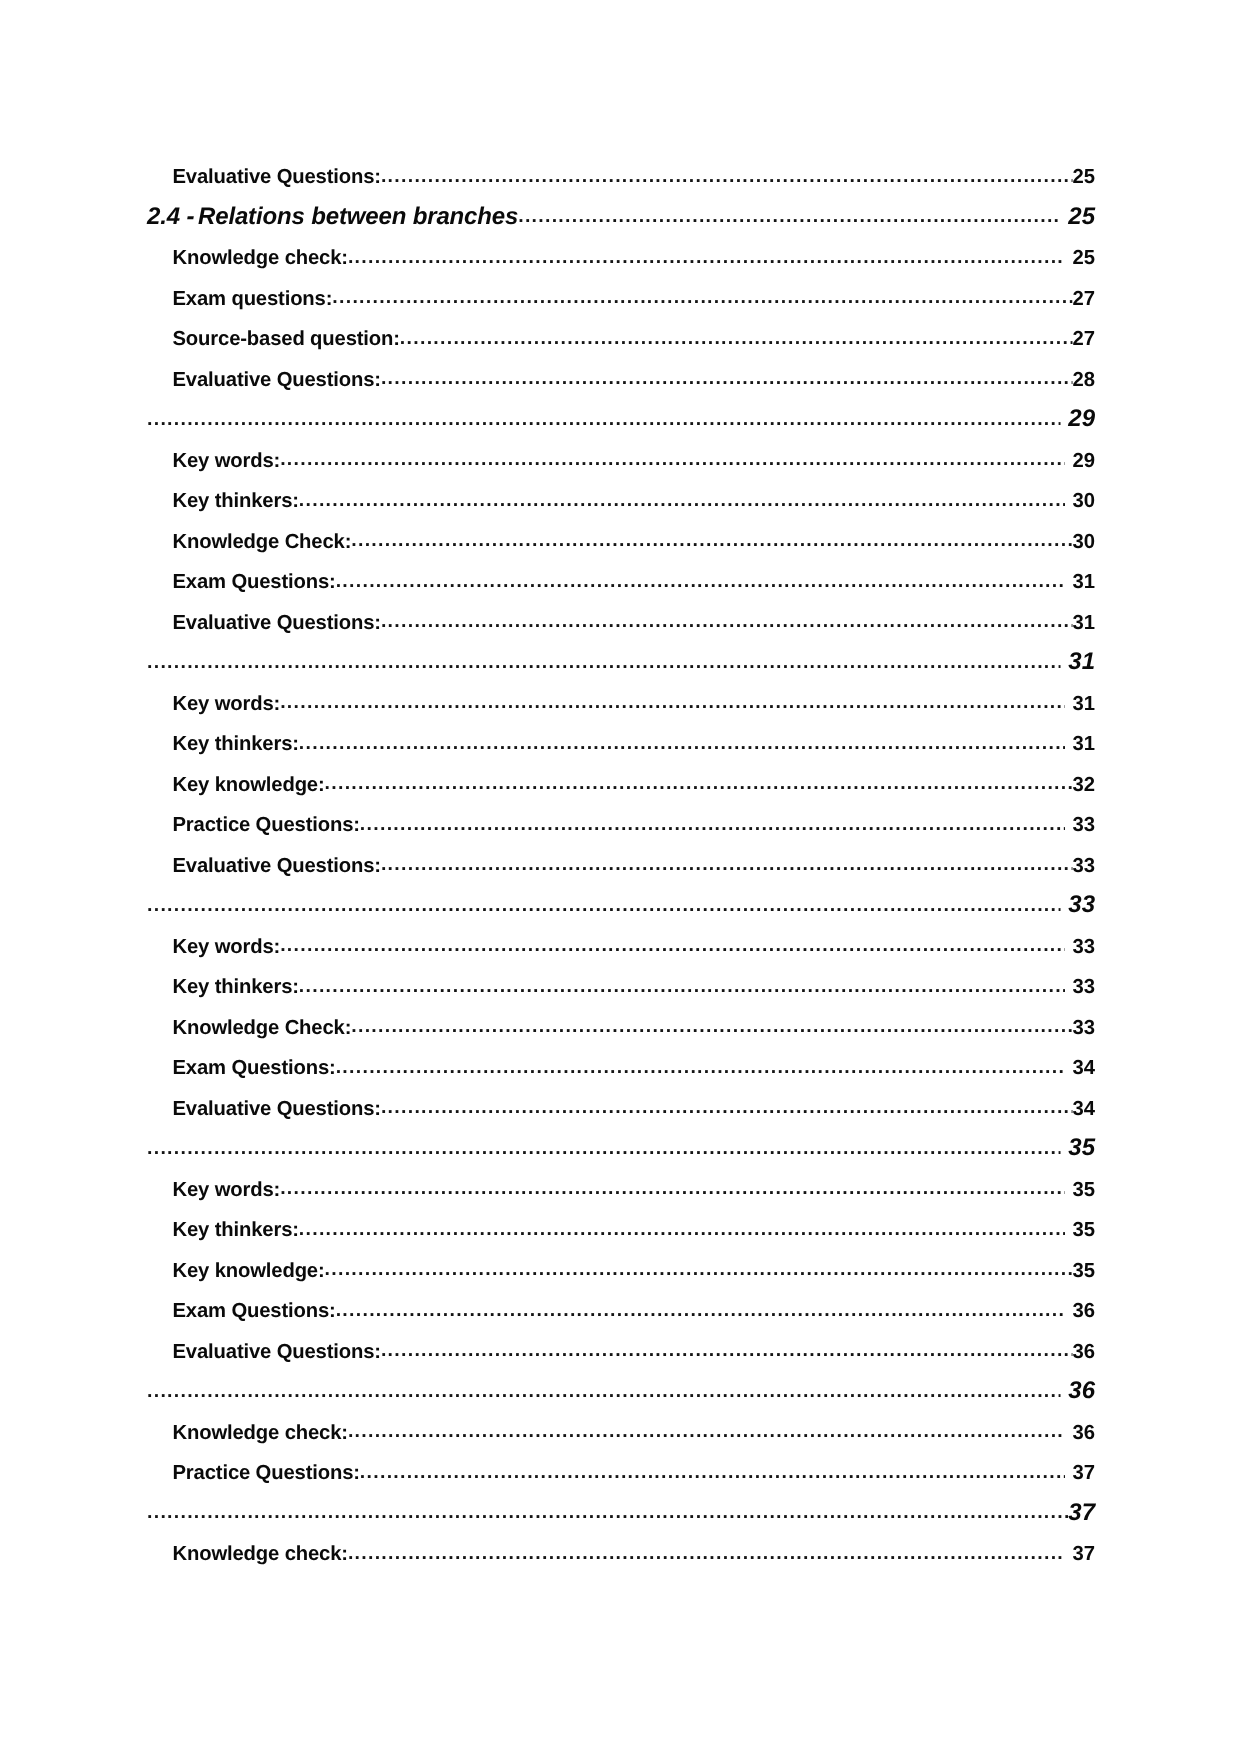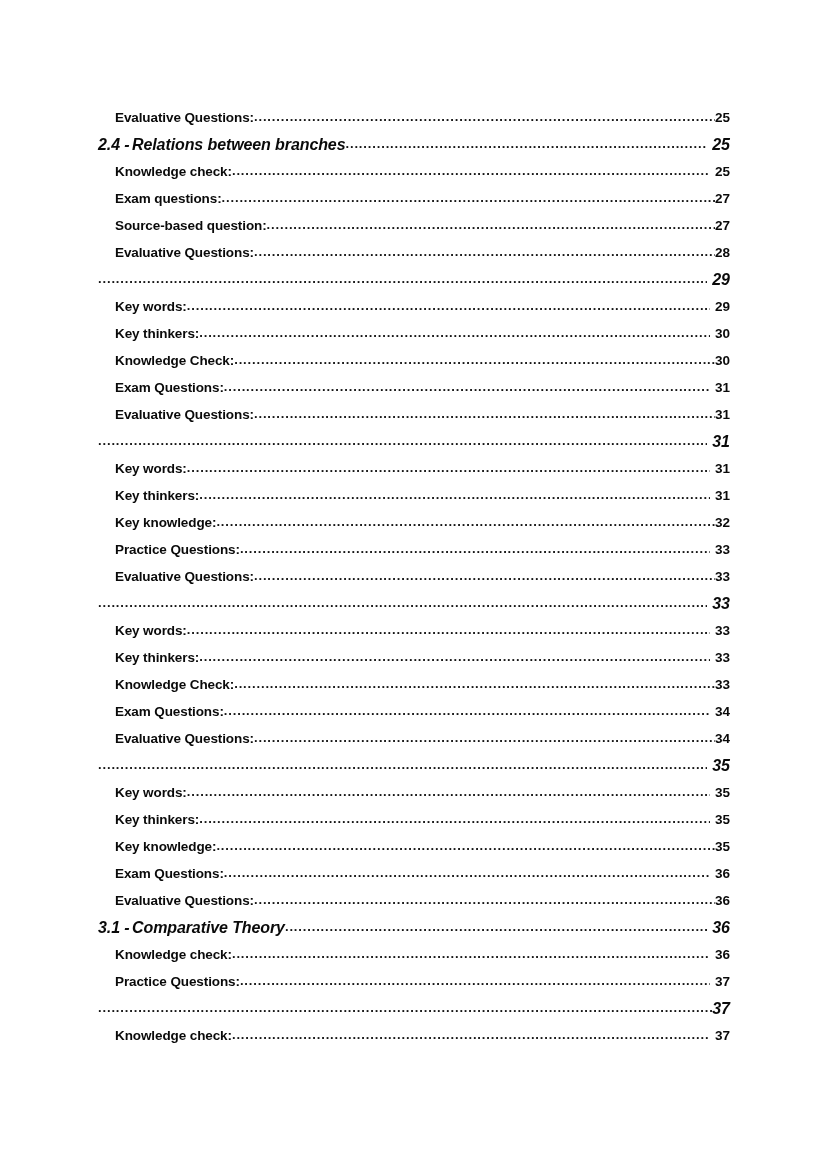--- a/index.html
+++ b/index.html
@@ -249,21 +249,20 @@
         <span class="toc-title">Exam Questions:</span>
         <span class="toc-leader"></span>
         <span class="toc-page">36</span>
       </div>
       <div class="toc-entry lvl2">
         <span class="toc-title">Evaluative Questions:</span>
         <span class="toc-leader"></span>
         <span class="toc-page">36</span>
       </div>
       <div class="toc-entry lvl1 gap">
-        <span class="toc-title"><span class="toc-num">3.1 -</span><span>Comparative Theory</span></span>
         <span class="toc-leader"></span>
         <span class="toc-page">36</span>
       </div>
       <div class="toc-entry lvl2 gap">
         <span class="toc-title">Knowledge check:</span>
         <span class="toc-leader"></span>
         <span class="toc-page">36</span>
       </div>
       <div class="toc-entry lvl2 gap">
         <span class="toc-title">Practice Questions:</span>

